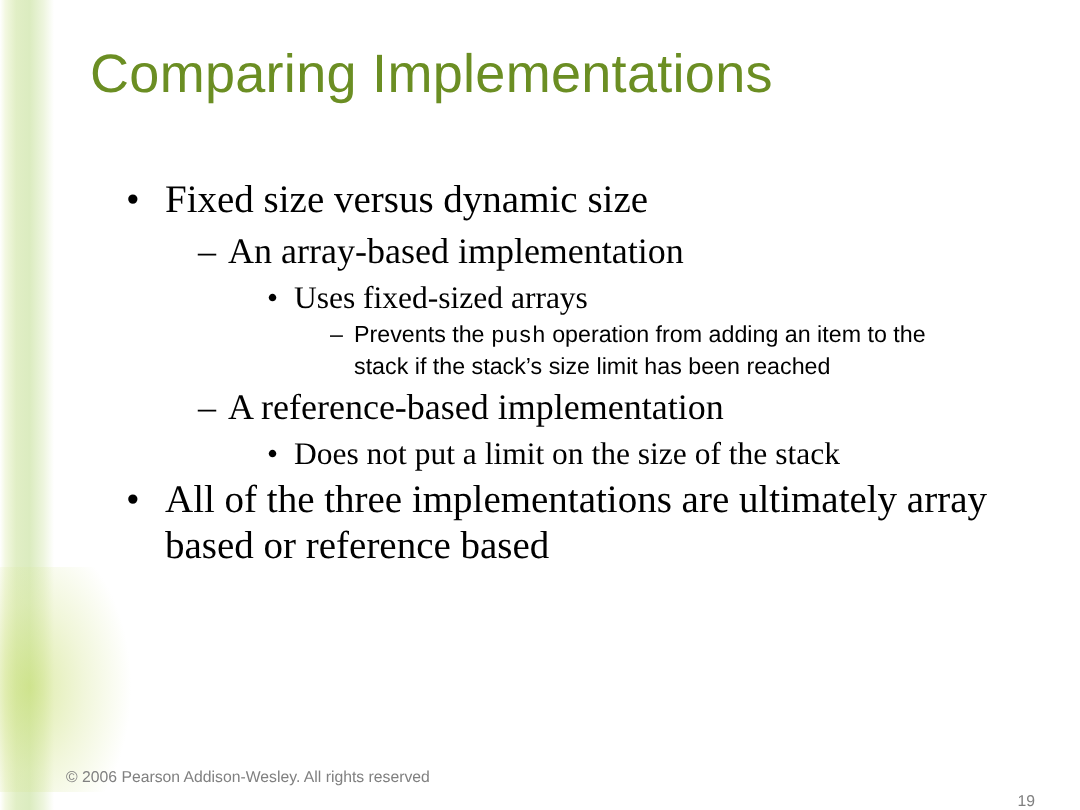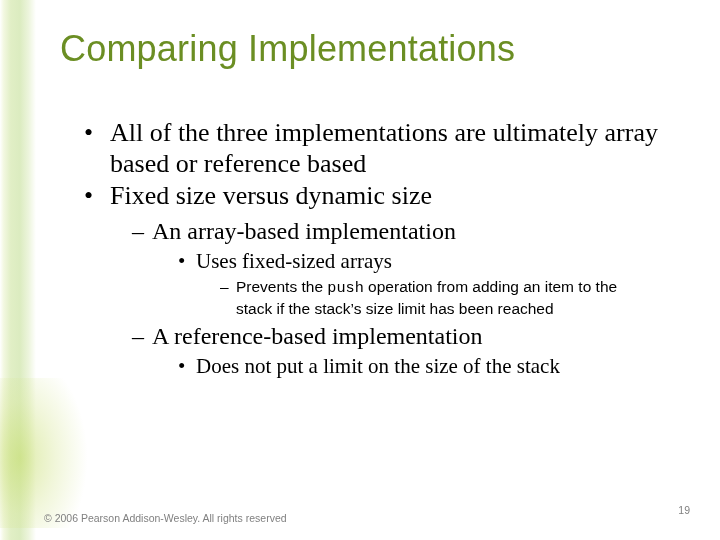--- a/index.html
+++ b/index.html
@@ -69,37 +69,36 @@
 
   .footer {
     position: absolute;
     left: 44px; bottom: 16px;
     font-family: Arial, Helvetica, sans-serif;
     font-size: 10.5px;
     color: #808080;
   }
   .pagenum {
     position: absolute;
-    right: 30px; bottom: 24px;
+    right: 30px; bottom: 0;
     font-family: Arial, Helvetica, sans-serif;
     font-size: 10.5px;
     color: #808080;
   }
 </style>
 </head>
 <body>
 
 <div class="bg-stripe"></div>
 <div class="bg-smudge"></div>
 
 <div class="slide">
   <h1 class="title">Comparing Implementations</h1>
 
   <ul class="lvl1">
-    <li><span>All of the three implementations are ultimately array based or reference based</span></li>
     <li>
       <span>Fixed size versus dynamic size</span>
       <ul class="lvl2">
         <li>
           <span>An array-based implementation</span>
           <ul class="lvl3">
             <li>
               <span>Uses fixed-sized arrays</span>
               <ul class="lvl4">
                 <li>
@@ -112,17 +111,18 @@
         <li>
           <span>A reference-based implementation</span>
           <ul class="lvl3">
             <li>
               <span>Does not put a limit on the size of the stack</span>
             </li>
           </ul>
         </li>
       </ul>
     </li>
+    <li><span>All of the three implementations are ultimately array based or reference based</span></li>
   </ul>
 </div>
 
 <div class="footer">© 2006 Pearson Addison-Wesley. All rights reserved</div>
 <div class="pagenum">19</div>
 
 </body></html>

